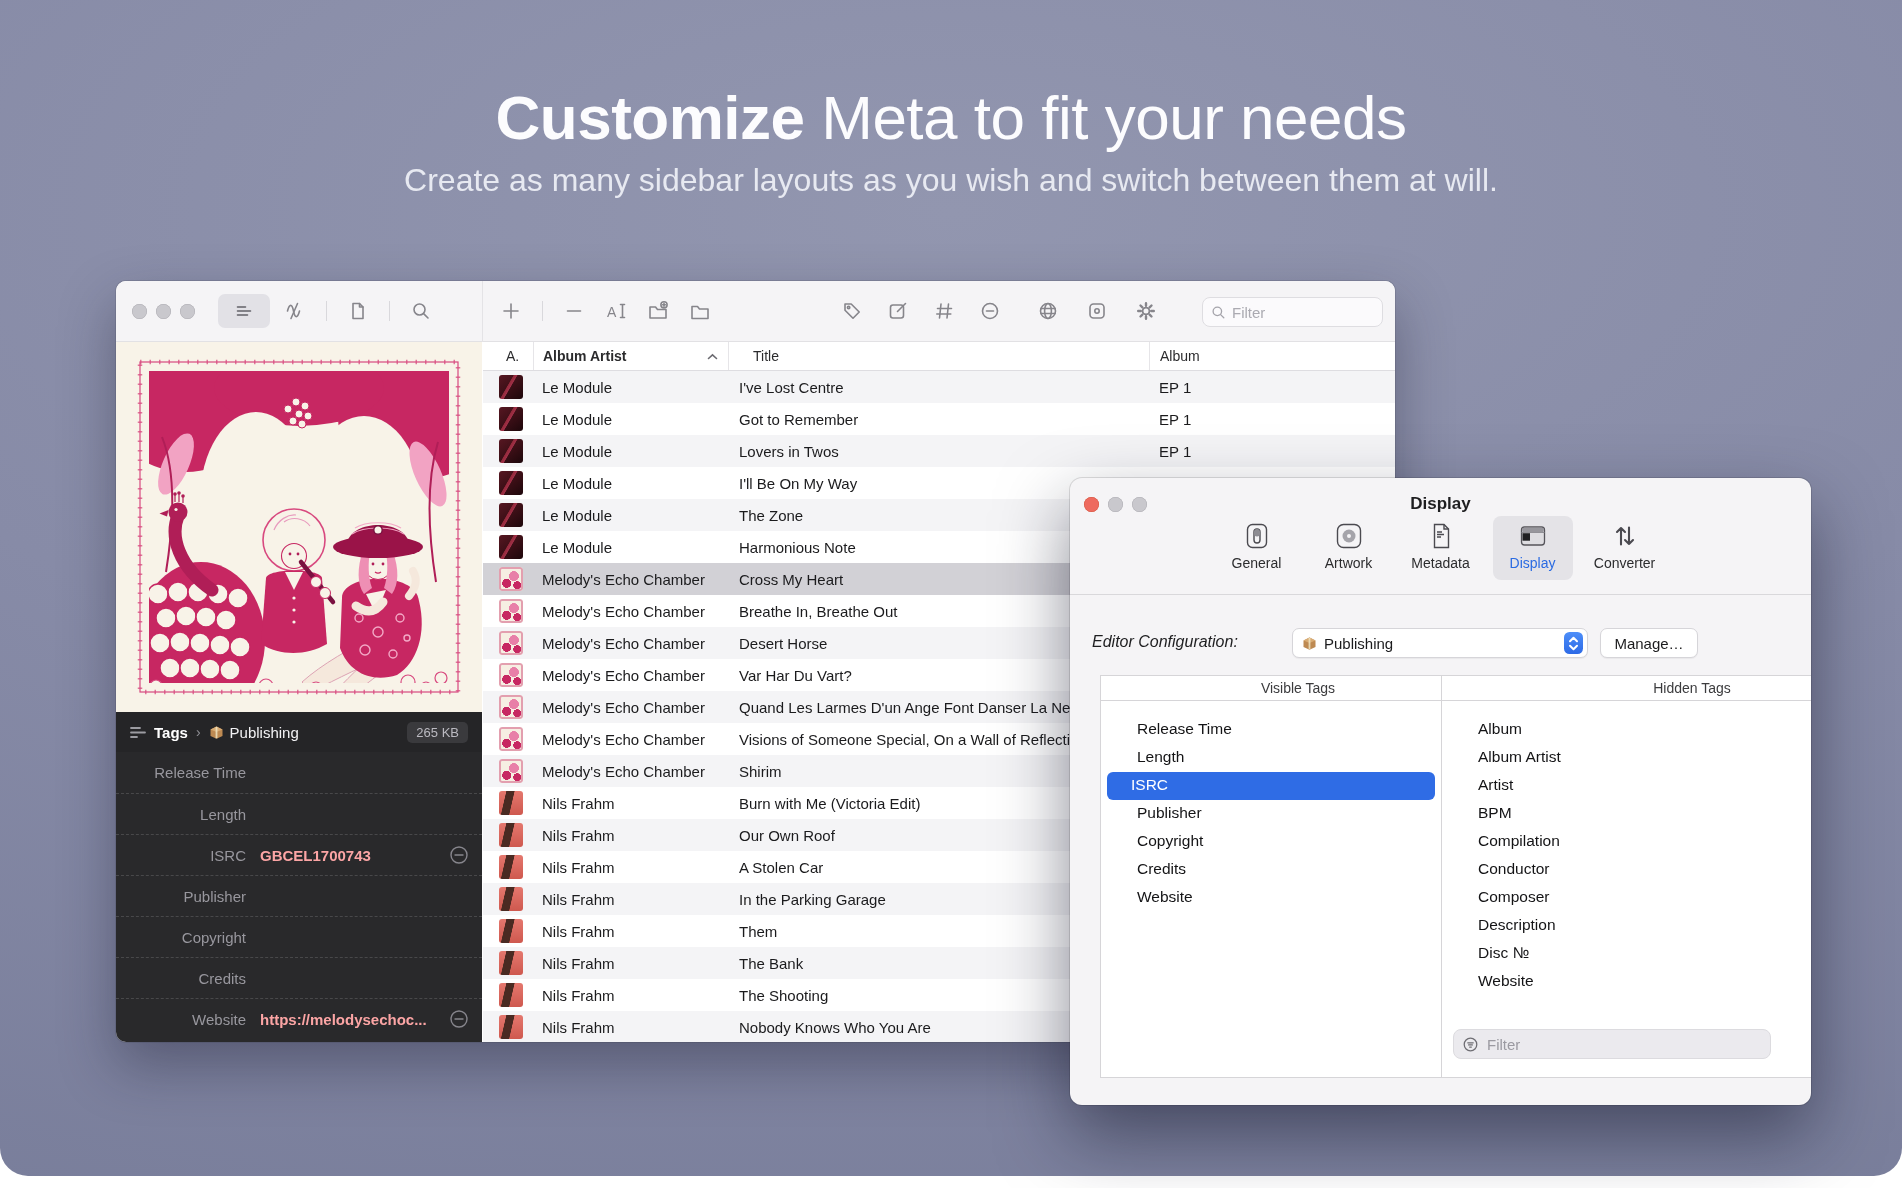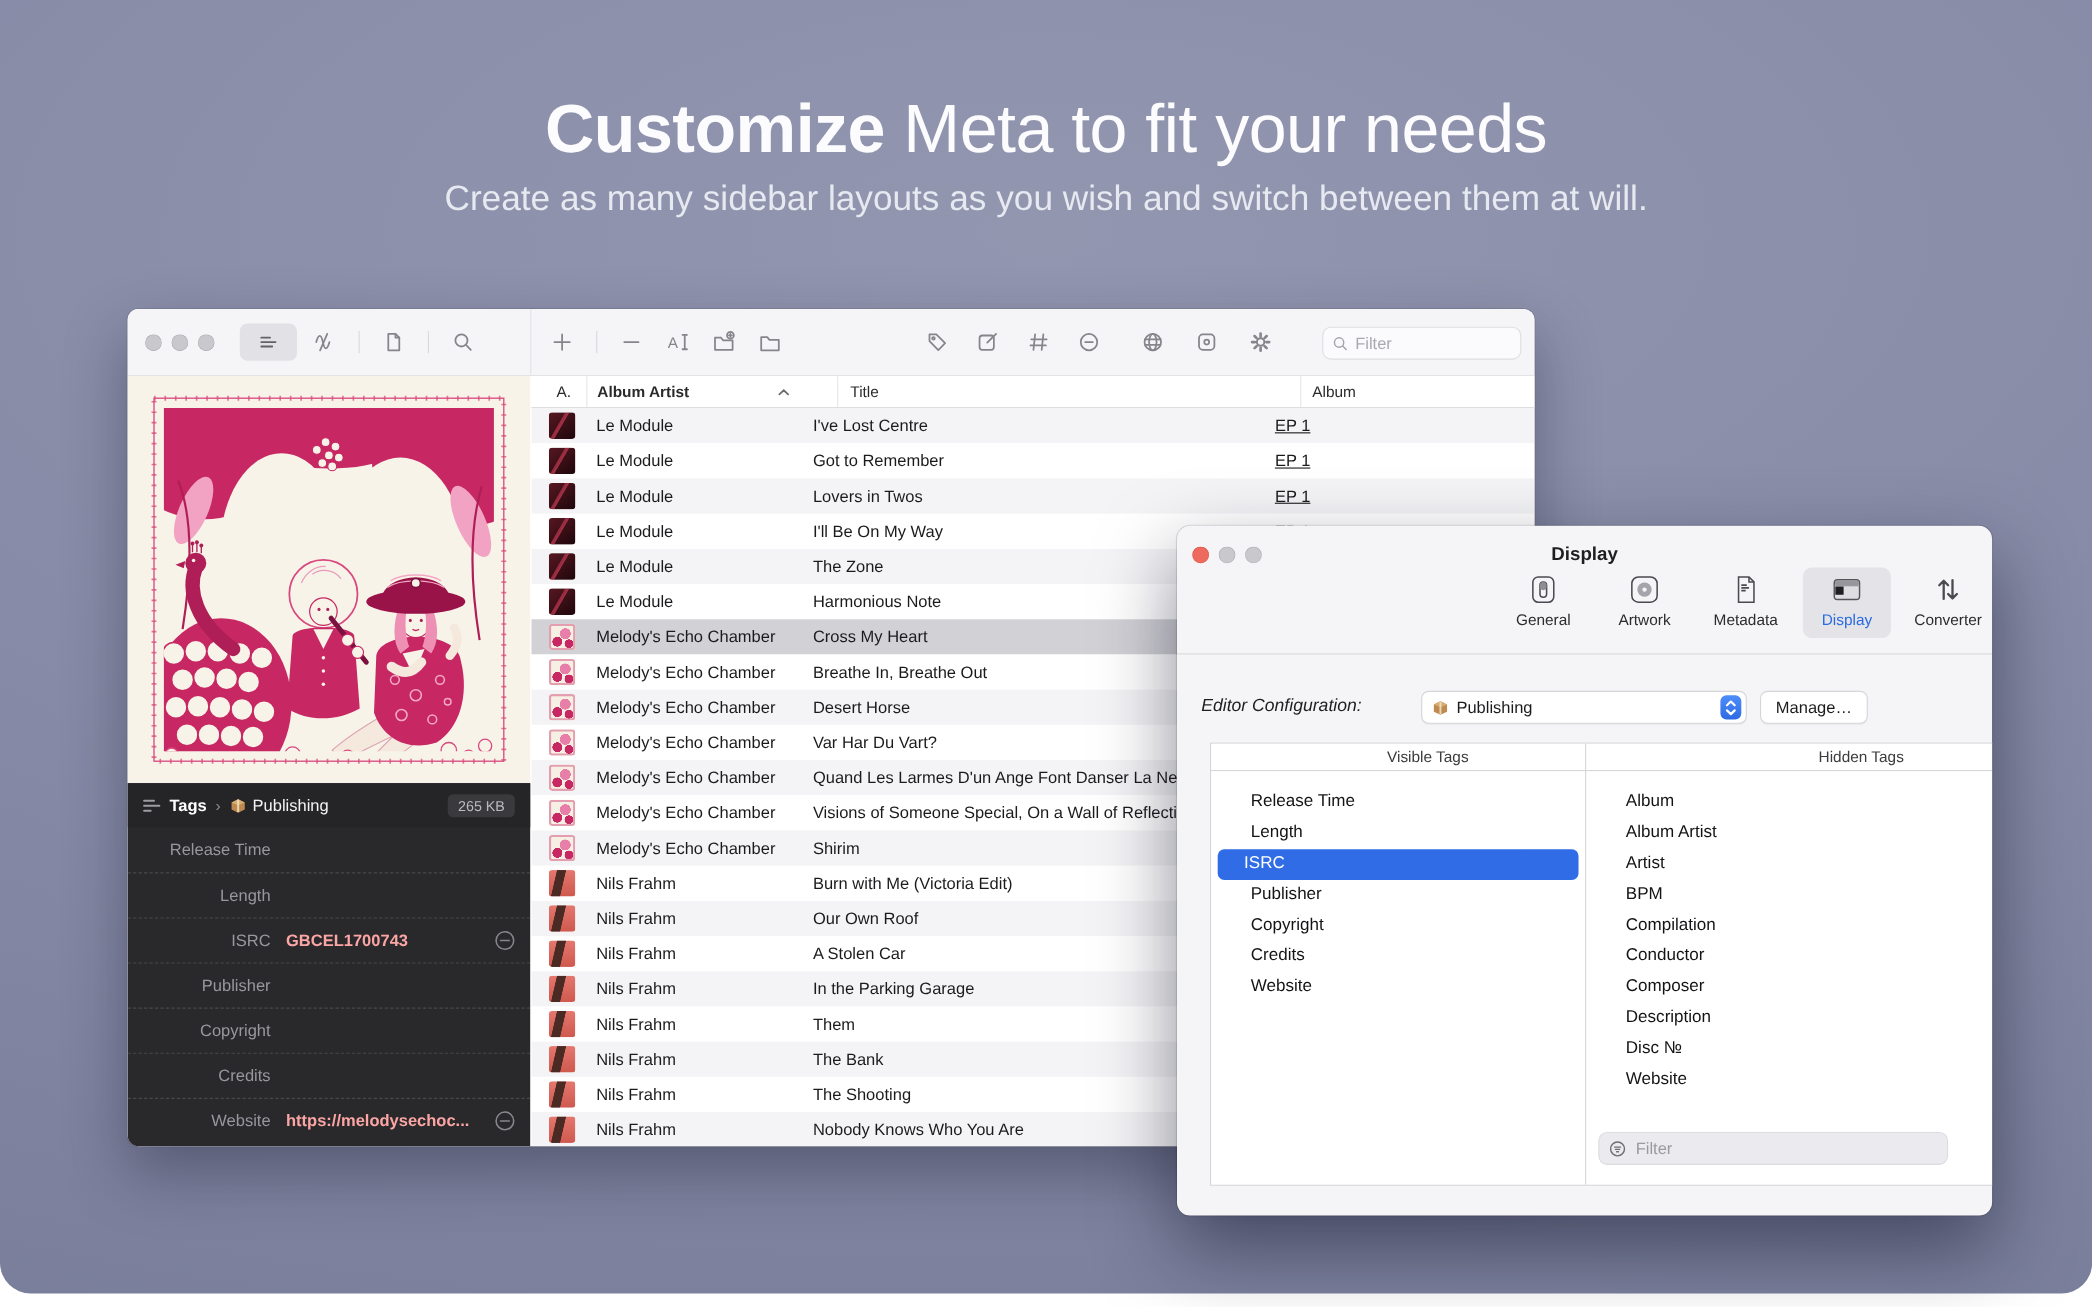--- a/index.html
+++ b/index.html
@@ -64,21 +64,21 @@
   .rm-btn svg { width:22px; height:22px; }
 
   
   .track-pane { position:absolute; left:367px; top:61px; width:912px; height:700px; background:#fff; }
   .track-header { height:29px; display:flex; align-items:center; border-bottom:1px solid #DEDDE1;
     font-size:14px; color:#2B2B2D; background:#fff; }
   .th-cell { position:relative; height:100%; display:flex; align-items:center; }
   .th-a { width:50px; padding-left:23px; }
   .th-artist { width:195px; padding-left:9px; font-weight:700; }
   .th-artist .sort { margin-left:auto; margin-right:10px; color:#6B6A70; }
-  .th-title { width:421px; padding-left:11px;margin-left:33px; }
+  .th-title { width:421px; padding-left:24px; }
   .th-album { flex:1; padding-left:10px; }
   .th-cell + .th-cell { border-left:1px solid #E6E5E8; }
   .track-rows { position:absolute; top:29px; left:0; width:100%; height:671px; overflow:hidden; }
   .track-row { height:32px; display:flex; align-items:center; font-size:15px; color:#1B1B1D;
     background:#fff; }
   .track-row.stripe { background:#F4F4F6; }
   .track-row.selected { background:#D2D1D6; }
   .cell-art { width:50px; padding-left:16px; flex:0 0 auto; }
   .thumb { display:block; width:24px; height:24px; border-radius:3px; }
   .art-lemodule { background-color:#38101A;
@@ -87,32 +87,32 @@
   .art-melody { background-color:#F6EFE3;
     background-image:radial-gradient(circle at 32% 68%, #C72762 0 19%, transparent 20%),
       radial-gradient(circle at 62% 38%, #E87FA8 0 23%, transparent 24%),
       radial-gradient(circle at 76% 76%, #C72762 0 15%, transparent 16%);
     box-shadow:inset 0 0 0 2px rgba(199,39,98,.4); }
   .art-nils { background-color:#E06055;
     background-image:linear-gradient(103deg, transparent 24%, #4A2A22 26% 52%, transparent 54%),
       linear-gradient(180deg, rgba(255,255,255,.15), rgba(0,0,0,.08)); }
   .cell-artist { width:195px; padding-left:9px; white-space:nowrap; overflow:hidden; }
   .cell-title { width:421px; padding-left:11px; white-space:nowrap; overflow:hidden; }
-  .cell-album { flex:1; padding-left:10px; white-space:nowrap; overflow:hidden;text-decoration:underline; }
+  .cell-album { flex:1; padding-left:10px; white-space:nowrap; overflow:hidden; }
 
   
   .display-window { position:absolute; left:1070px; top:478px; width:741px; height:627px;
     background:#F5F4F6; border-radius:12px; overflow:hidden;
     box-shadow:0 30px 70px rgba(18,20,40,.5), 0 0 0 1px rgba(0,0,0,.12); }
   .dw-titlebar { position:absolute; top:0; left:0; width:100%; height:44px; }
   .dw-titlebar .tlgroup { margin-left:14px; margin-top:19px; }
   .dw-title { position:absolute; top:16px; left:0; width:100%; text-align:center;
     font-size:17px; font-weight:700; color:#1E1E20; }
   .dw-tabs { position:absolute; top:38px; left:0; width:100%; height:72px;
-    display:flex; justify-content:flex-end; gap:12px; }
+    display:flex; justify-content:center; gap:12px; }
   .dw-tab { width:80px; height:64px; border-radius:8px; display:flex; flex-direction:column;
     align-items:center; justify-content:flex-start; padding-top:5px; }
   .dw-tab .ticon { width:30px; height:30px; color:#4B4A50; }
   .dw-tab .ticon svg { width:30px; height:30px; }
   .dw-tab .tlabel { margin-top:4px; font-size:14px; color:#2C2C2E; }
   .dw-tab.selected { background:#E4E3E7; }
   .dw-tab.selected .tlabel { color:#2A6BE2; }
   .dw-sep { position:absolute; top:116px; left:0; width:100%; height:1px; background:#D9D8DB; }
 
   .cfg-row { position:absolute; top:150px; left:0; width:100%; height:30px; }

